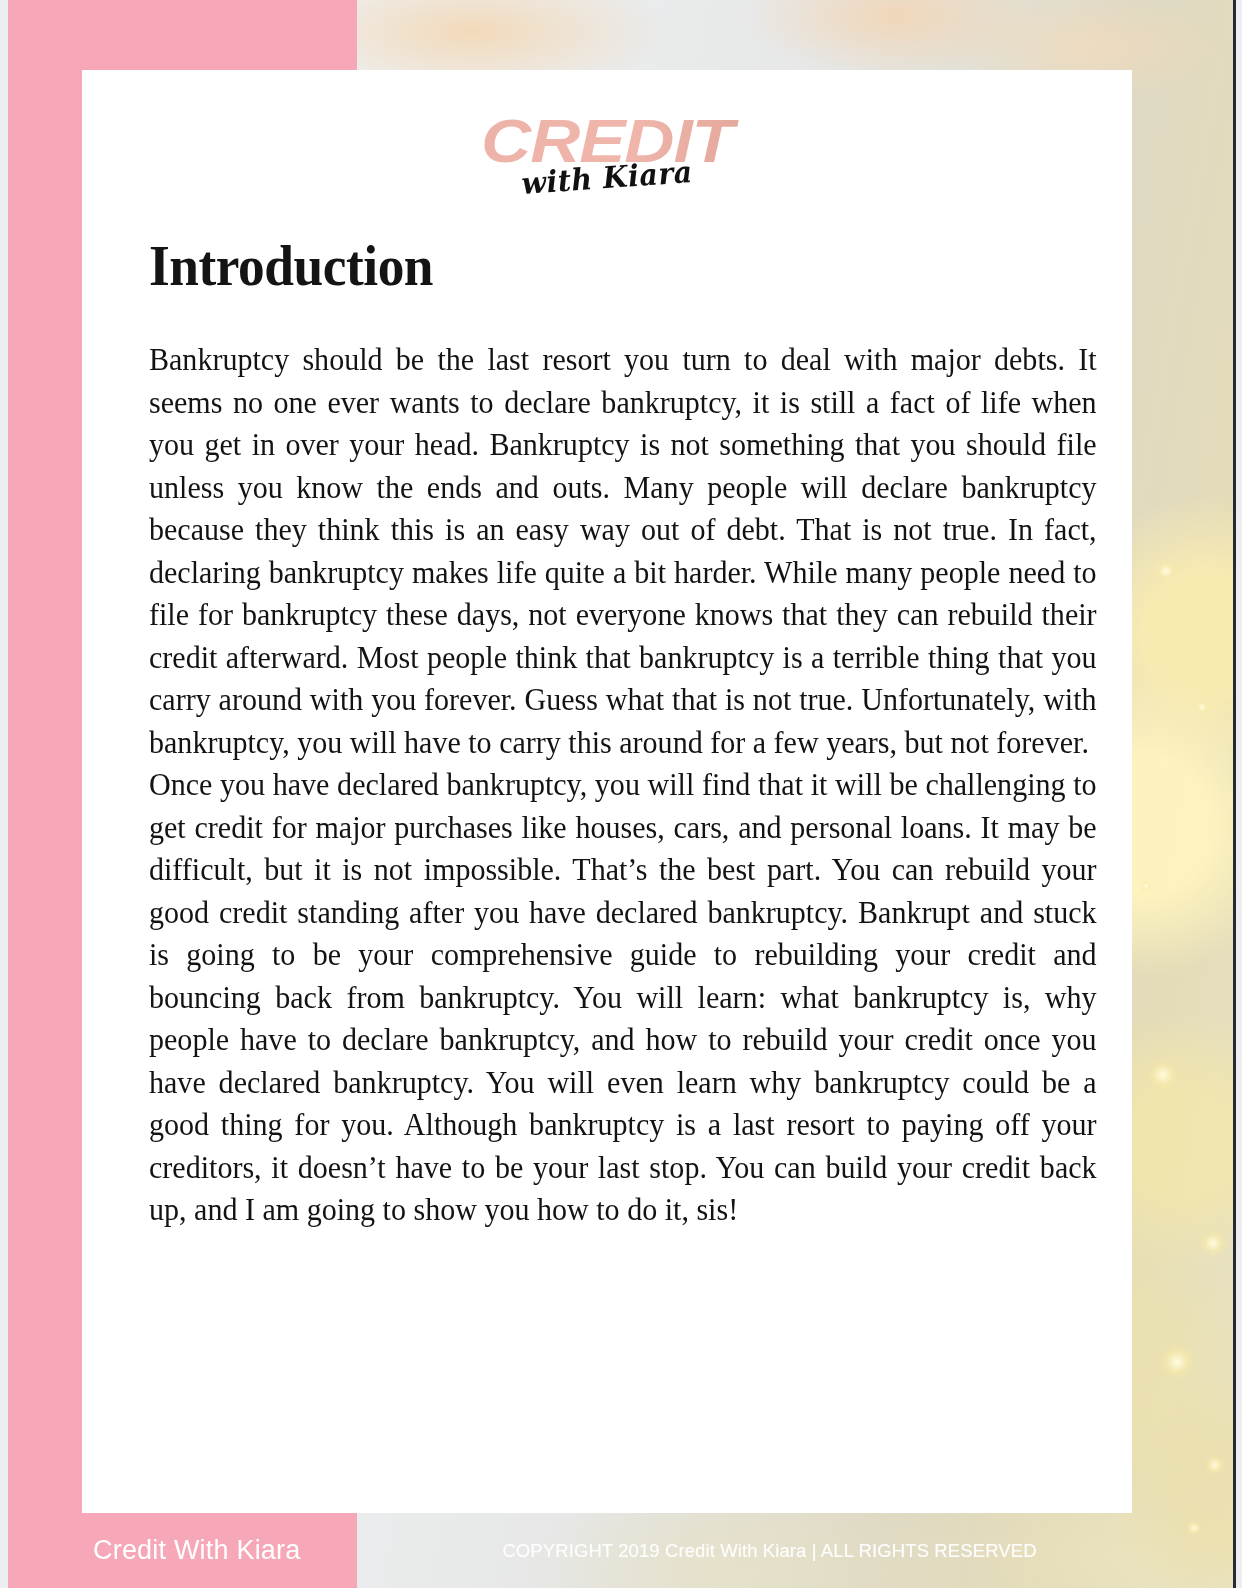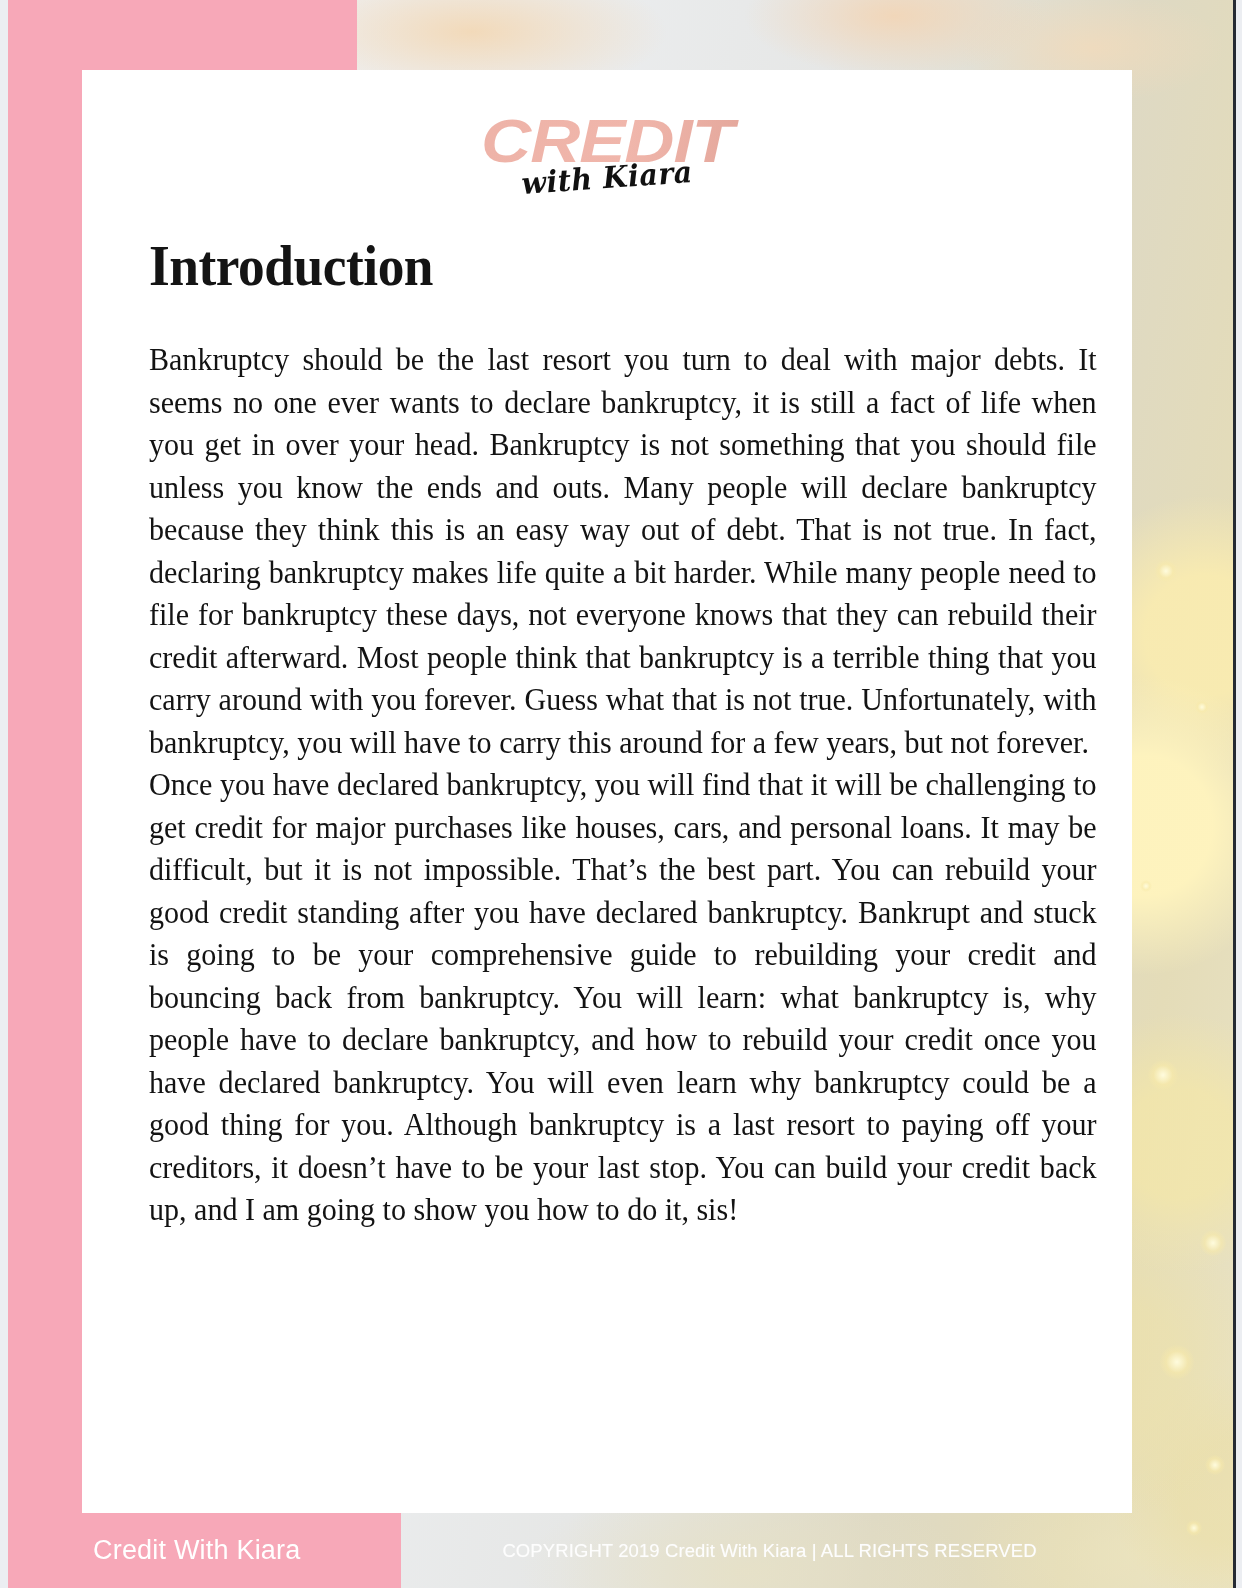--- a/index.html
+++ b/index.html
@@ -146,21 +146,21 @@
     transform-origin: left top;
   }
 
   .para + .para { margin-top: 0; }
 
   
   .footer-bar {
     position: absolute;
     left: 8px;
     top: 1513px;
-    width: 393px;
+    width: 349px;
     height: 75px;
     display: flex;
     align-items: center;
   }
 
   .footer-brand {
     font-family: "Liberation Sans", sans-serif;
     font-size: 27px;
     color: #ffffff;
     padding-left: 85px;

